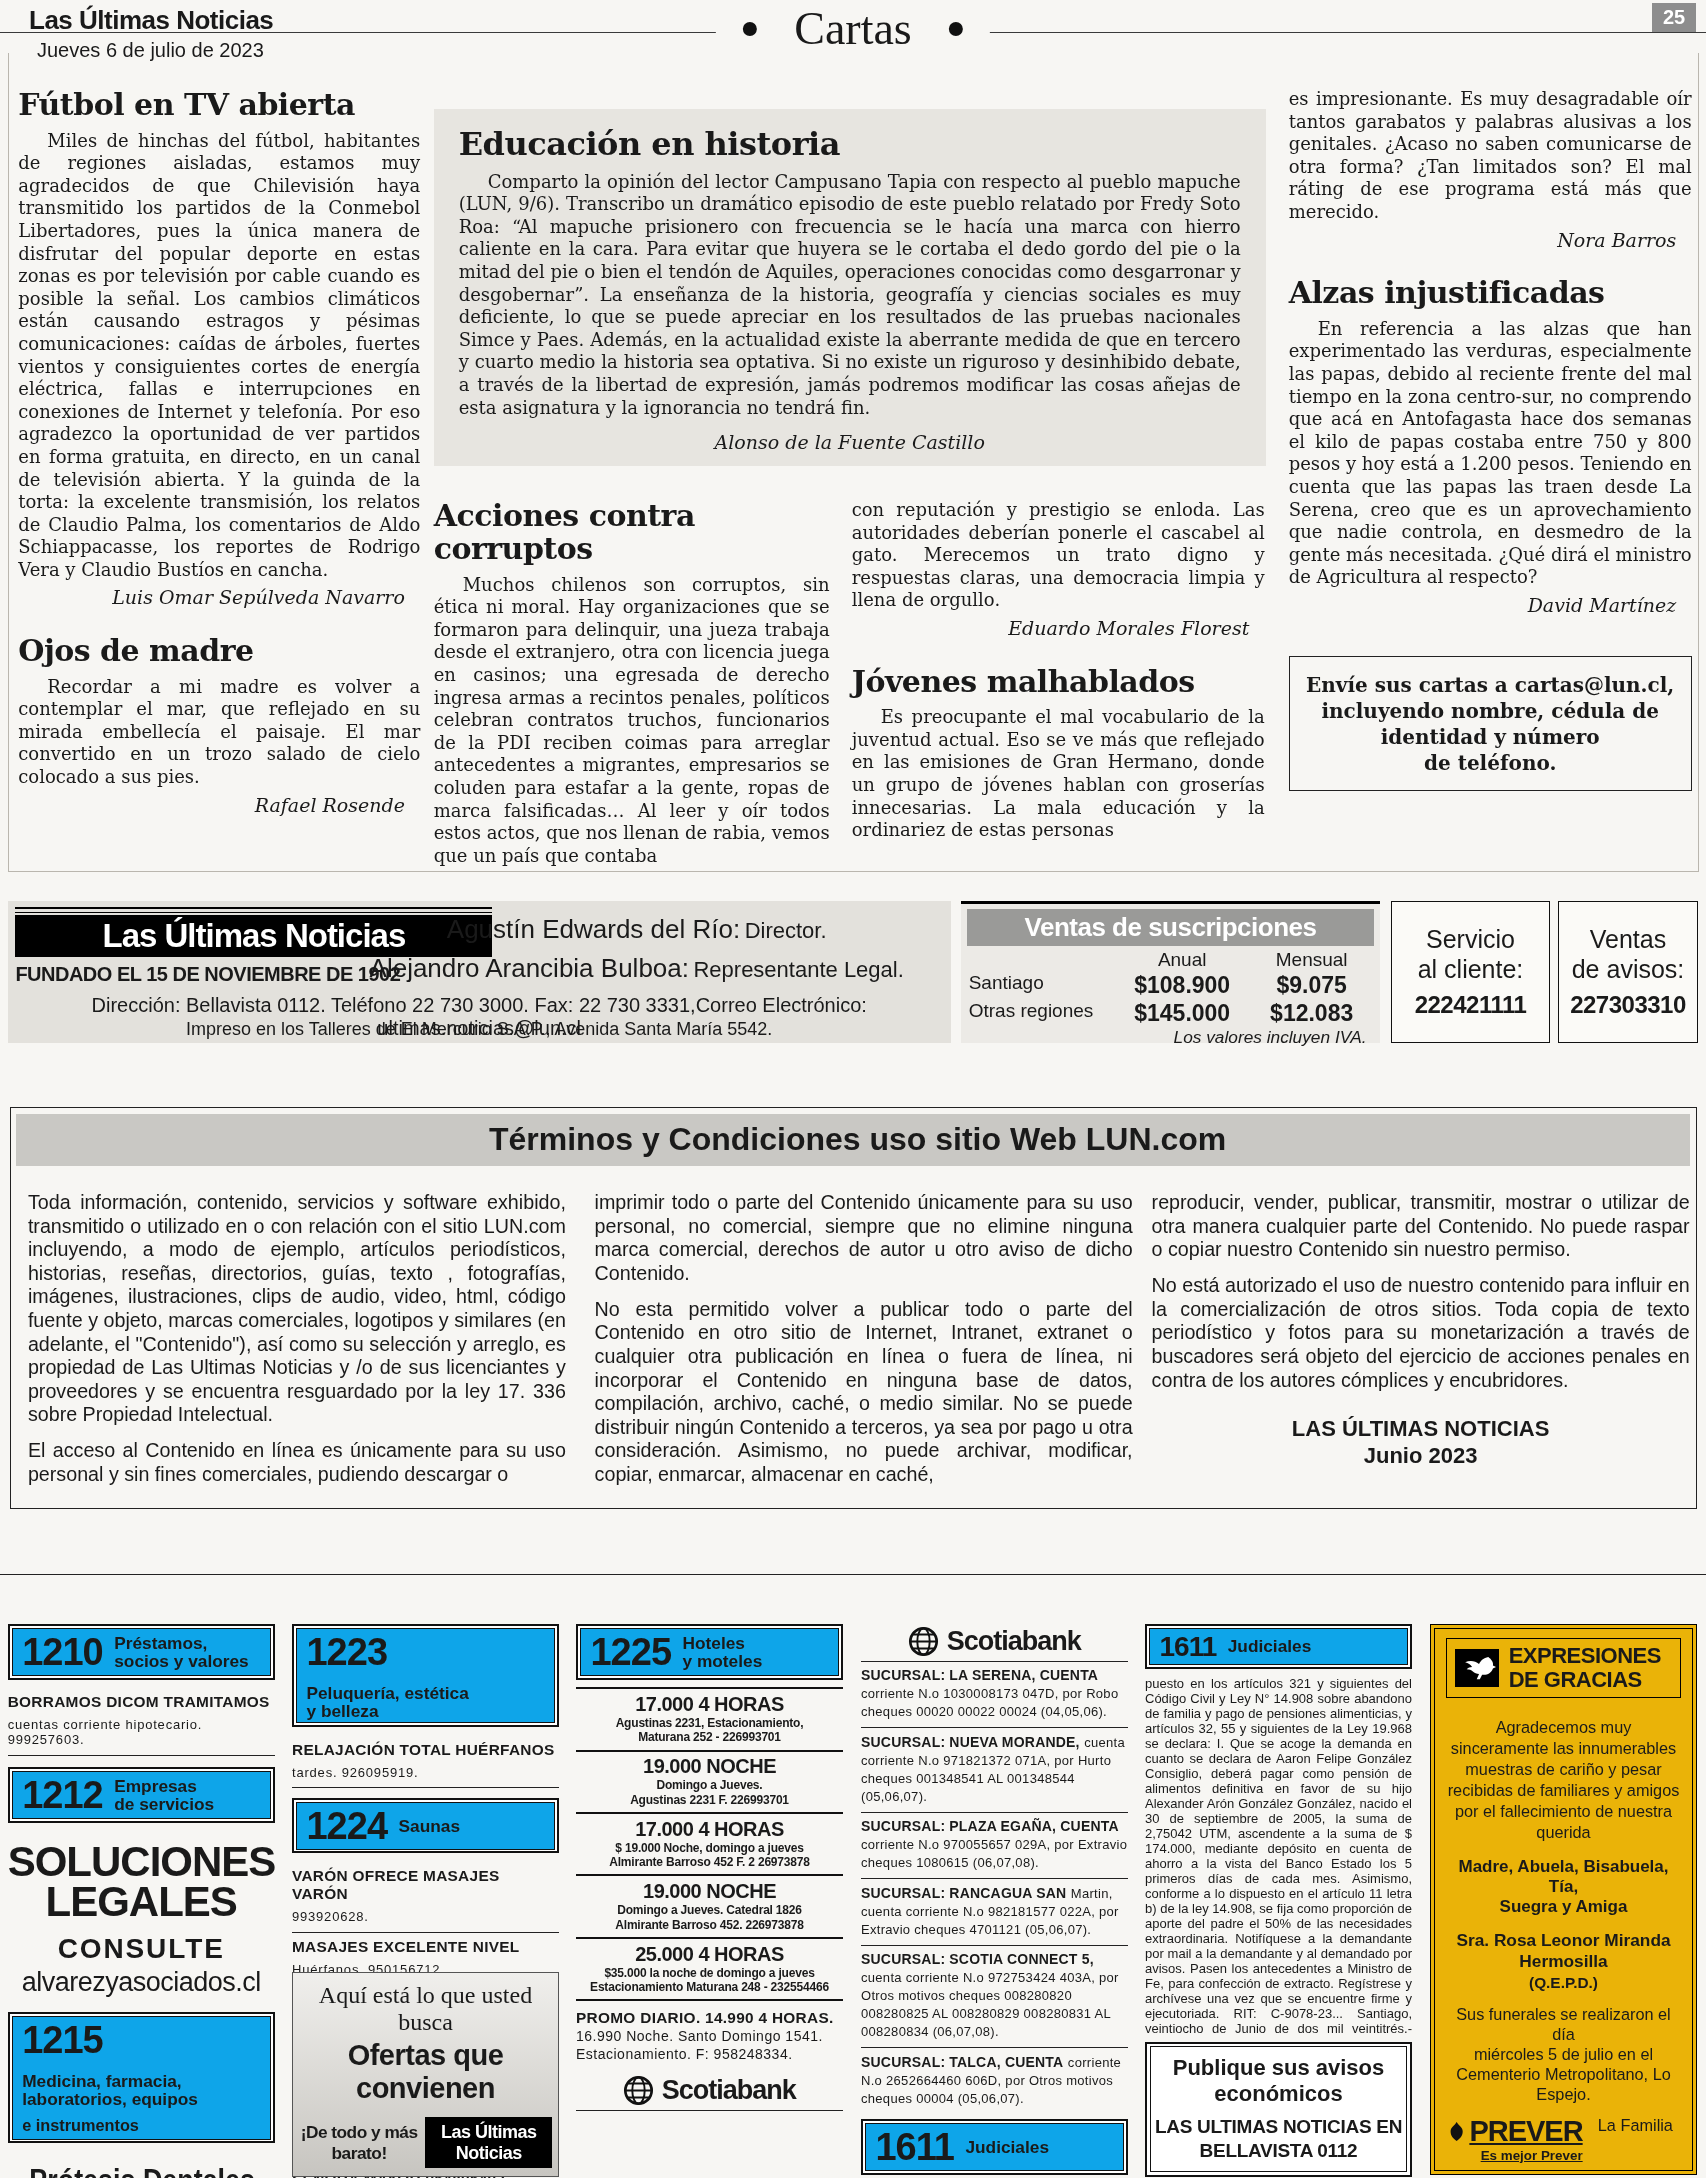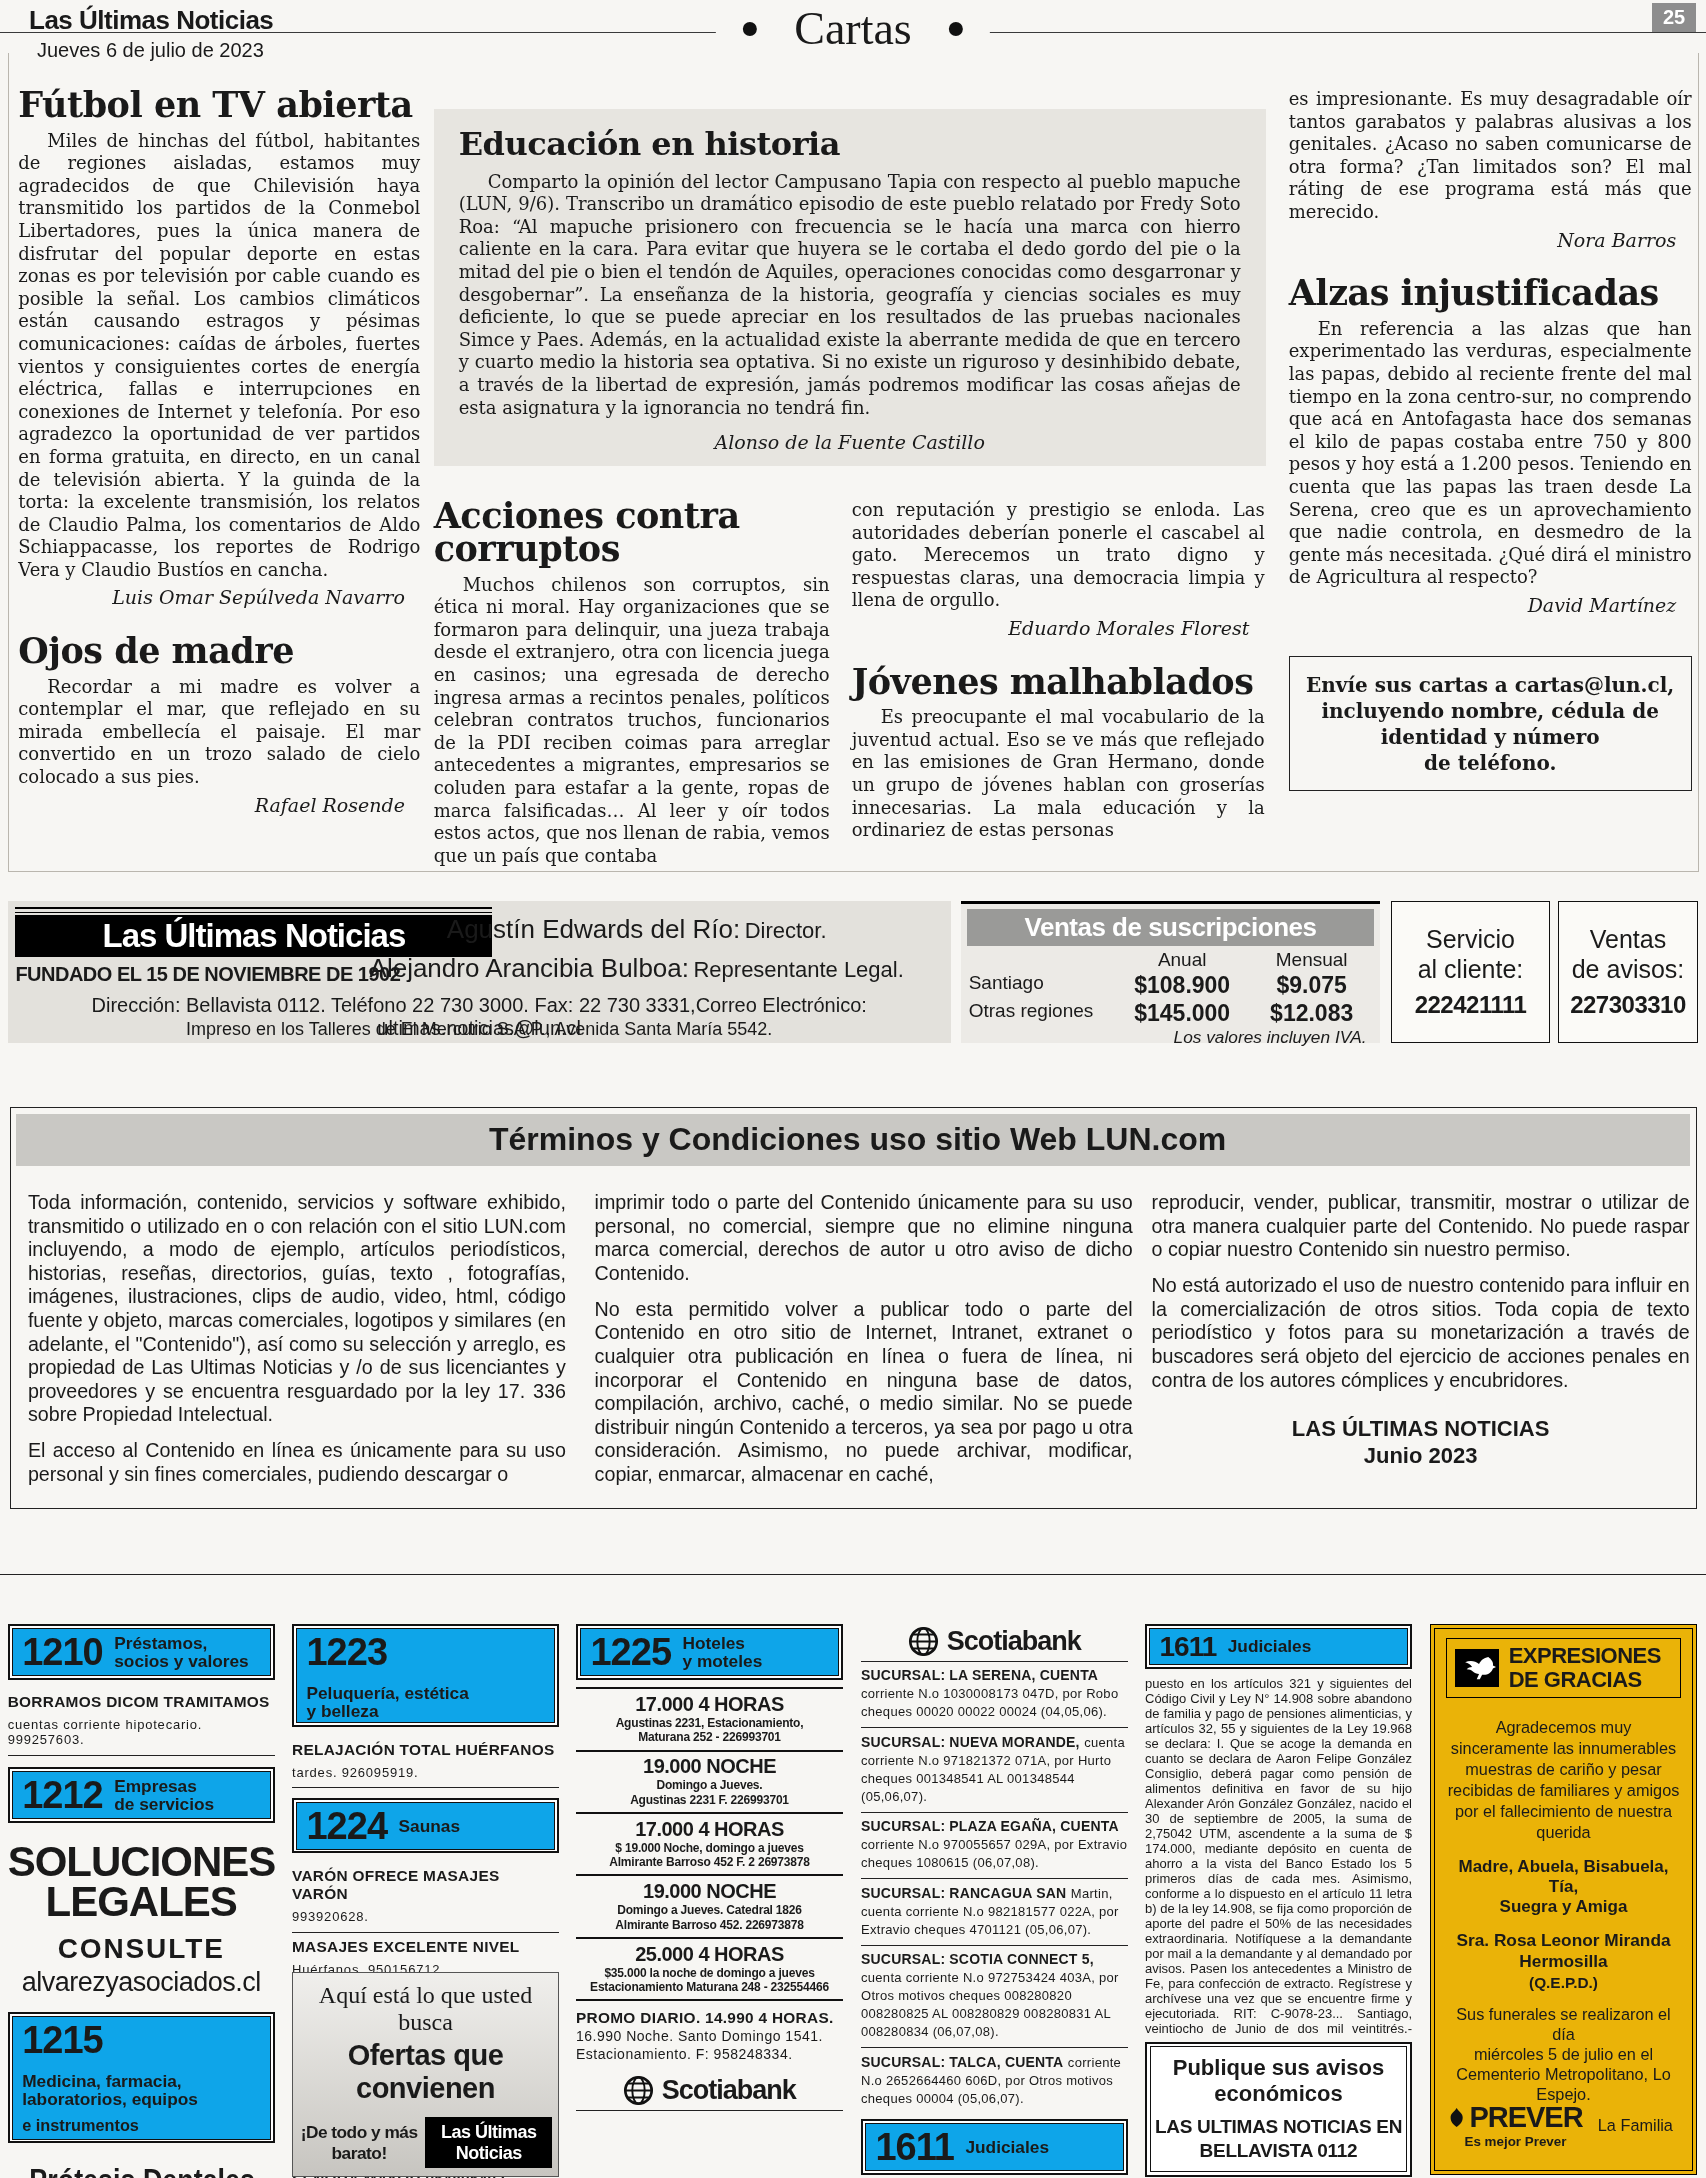--- a/index.html
+++ b/index.html
@@ -17,21 +17,21 @@
   .bullet { width:14.4px; height:14.4px; border-radius:50%; background:#111; }
   .page-num { position:absolute; top:2.9px; left:1652px; width:44px; height:29px; background:#8d8d8d; color:#fff;
               font:bold 20px "Liberation Sans", sans-serif; display:flex; align-items:center; justify-content:center; }
 
   
   .letters { position:absolute; left:7.7px; top:53px; width:1691px; height:819px;
              border:1px solid #bab6ae; border-top:none; }
   .lcol { position:absolute; text-align:justify; font-size:18px; line-height:22.6px; }
   .lcol p, .graybox p { margin:0; }
   .indent { text-indent:29px; }
-  .ltitle { font-weight:bold; font-size:35px; line-height:33px; margin:0 0 8.6px; text-align:left; letter-spacing:-0.5px; }
+  .ltitle { font-weight:bold; font-size:30px; line-height:33px; margin:0 0 8.6px; text-align:left; letter-spacing:-0.5px; }
   .lauthor { font-style:italic; font-size:19px; text-align:right; padding-right:15.4px; margin-top:5px; }
   .col1 { left:9.6px;  top:35px;  width:402px; }
   .col2 { left:425px; top:446px; width:396px; }
   .col3 { left:843px; top:446px; width:413px; }
   .col4 { left:1280px; top:35px; width:403px; }
   .mt   { margin-top:25px; }
   .graybox { position:absolute; left:425px; top:56px; width:832px; height:357px; background:#e7e5e0;
              padding:19px 25px; text-align:justify; font-size:18px; line-height:22.6px; }
   .graybox .ltitle { font-size:32px; margin-bottom:9.6px; }
   .graybox .lauthor { text-align:center; padding-right:0; margin-top:11.5px; }
@@ -134,21 +134,21 @@
   .gracias-in { border:1px solid #000; height:100%; padding:9.6px 11.5px; position:relative; text-align:center; }
   .g-head { border:1px solid #000; display:flex; align-items:center; gap:9.6px; padding:4.8px 7.7px; text-align:left; }
   .g-dove { width:44px; height:38px; background:#000; display:flex; align-items:center; justify-content:center; flex:none; }
   .g-title { font-weight:bold; font-size:22px; line-height:24px; white-space:pre-line; letter-spacing:-0.5px; }
   .g-thanks { margin-top:19px; font-size:16.3px; line-height:21px; }
   .g-rel { margin-top:14.4px; font-weight:bold; font-size:17px; line-height:20px; white-space:pre-line; }
   .g-name { margin-top:12.5px; font-weight:bold; font-size:17.3px; }
   .g-qepd { font-weight:bold; font-size:15.4px; margin-top:1.9px; }
   .g-fun { margin-top:12.5px; font-size:16.3px; line-height:20px; white-space:pre-line; }
   .g-family { margin-top:11.5px; text-align:right; font-size:16.3px; padding-right:7.7px; }
-  .g-prever { position:absolute; left:13.4px; bottom:21px; text-align:center; }
+  .g-prever { position:absolute; left:13.4px; bottom:7px; text-align:right;text-decoration:underline; }
   .gp-brand { font-weight:bold; font-size:29px; letter-spacing:-1px; display:flex; align-items:center; gap:3.8px; }
   .gp-tag { font-weight:bold; font-size:13.4px; }
 </style>
 </head>
 <body>
 
 <div id="paper">
 
   <div class="header-line"></div>
   <div class="brand-top">Las Últimas Noticias</div>

